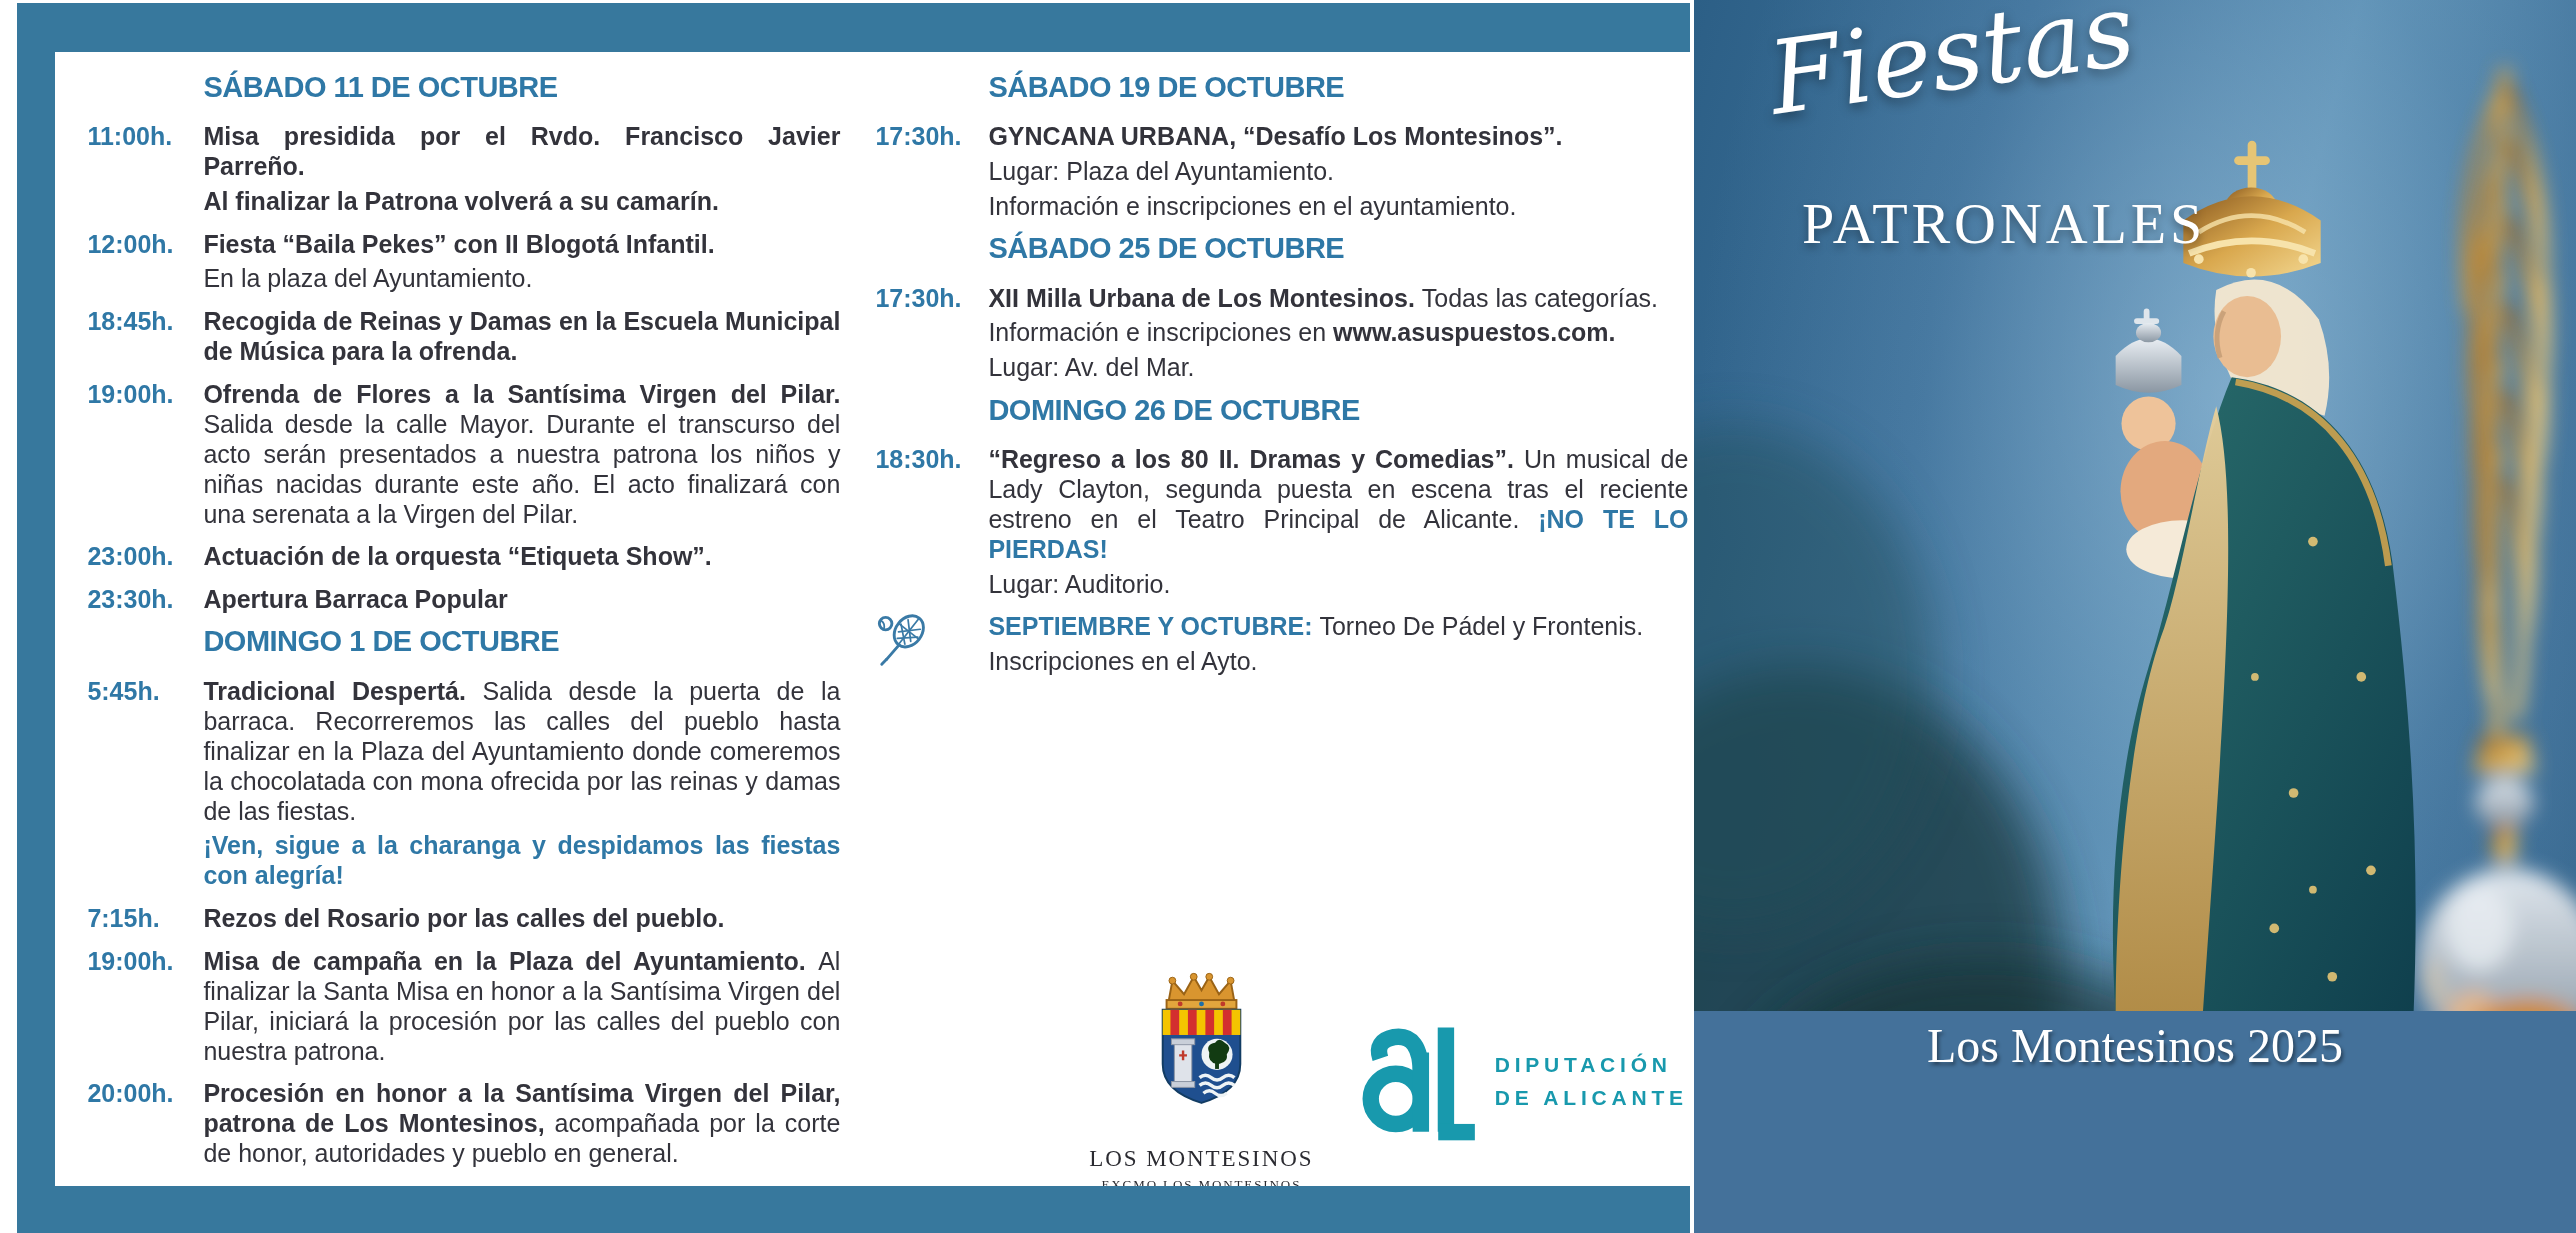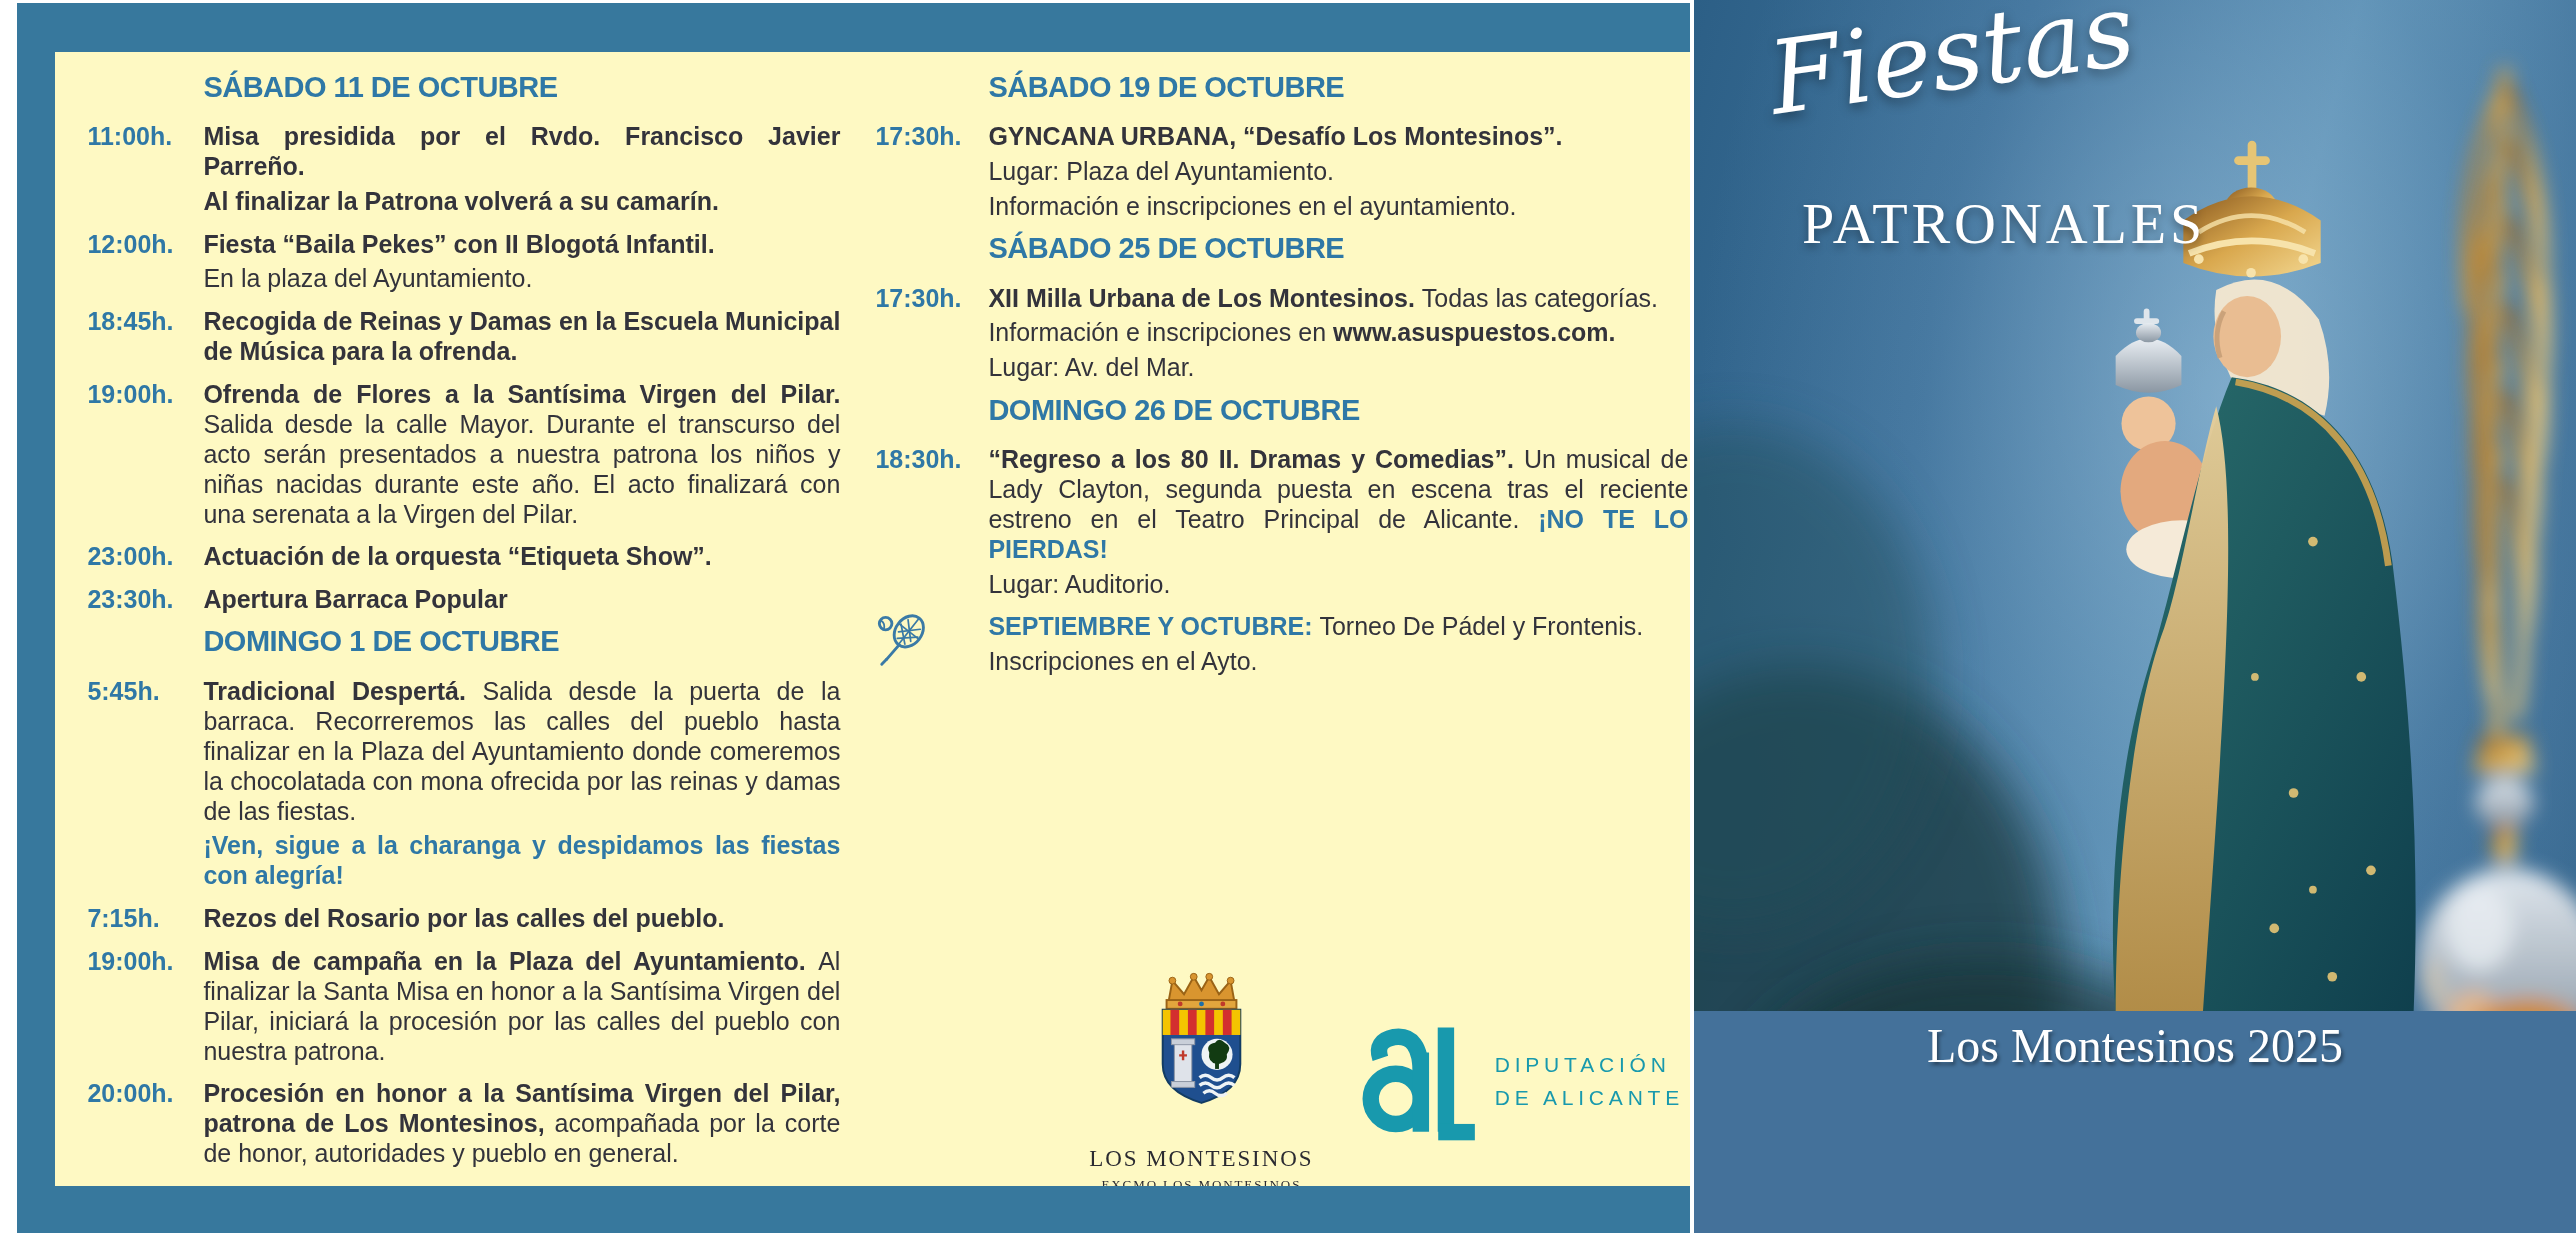--- a/index.html
+++ b/index.html
@@ -2,21 +2,21 @@
 <html><head>
 <meta charset="utf-8">
 <style>
   html,body{margin:0;padding:0;}
   body{width:2576px;height:1233px;background:#ffffff;font-family:"Liberation Sans",sans-serif;position:relative;overflow:hidden;}
 
   .page{position:absolute;inset:0;}
 
   
   .program-frame{position:absolute;left:17.4px;top:2.9px;width:1673px;height:1230px;background:#37789d;}
-  .program-panel{position:absolute;left:38px;top:49px;width:1635px;height:1134px;background:#fef9c3;overflow:hidden;}
+  .program-panel{position:absolute;left:38px;top:49px;width:1635px;height:1134px;background:#ffffff;overflow:hidden;}
 
   .col{position:absolute;top:21px;}
   #col-left{left:32px;width:753px;}
   #col-middle{left:820px;width:813px;}
 
   .row{display:flex;align-items:flex-start;margin-bottom:12.6px;}
   .heading-row{margin:13.5px 0 19.3px 0;}
   .col .heading-row:first-child{margin-top:0;}
   .timecell{flex:0 0 116px;font-size:25px;line-height:30px;font-weight:700;color:#2f78a6;}
   #col-middle .timecell{flex-basis:113px;}
@@ -26,21 +26,21 @@
   .evtext p:last-child{margin-bottom:0;}
   .seg-reg{font-weight:400;}
   .seg-bold{font-weight:700;}
   .seg-accent{font-weight:700;color:#2f78a6;}
 
   
   .logo-town{position:absolute;left:1025px;top:917px;width:242px;text-align:center;color:#2b2b31;}
   .logo-town .town-name{font-family:"Liberation Serif",serif;font-size:23px;letter-spacing:1.9px;margin-top:9.7px;}
   .logo-town .town-sub{font-family:"Liberation Serif",serif;font-size:13px;letter-spacing:1.9px;margin-top:5.8px;}
   .logo-dipu{position:absolute;left:1304px;top:962px;display:flex;align-items:center;gap:19.3px;}
-  .logo-dipu .dipu-text{color:#1899ad;font-weight:400;font-size:21px;letter-spacing:4.8px;line-height:33px;}
+  .logo-dipu .dipu-text{color:#1899ad;font-weight:700;font-size:21px;letter-spacing:4.8px;line-height:33px;}
 
   
   .cover{position:absolute;left:1694px;top:0;width:882px;height:1233px;overflow:hidden;
          background:linear-gradient(105deg,#2c5f86 0%,#3d7099 28%,#5d91b5 55%,#3f7199 80%,#35648b 100%);}
   .cover .sky-glow{position:absolute;inset:0;background:radial-gradient(ellipse at 60% 32%,rgba(170,205,230,.45) 0%,rgba(120,165,200,.18) 40%,rgba(0,0,0,0) 70%);}
   .cover svg.illustration{position:absolute;inset:0;}
   .cover-script{position:absolute;left:68px;top:21px;font-family:"DejaVu Serif",serif;font-style:italic;font-size:101px;color:#ffffff;transform:rotate(-8deg);transform-origin:left top;text-shadow:0 4.8px 11.6px rgba(0,0,0,.38);}
   .cover-caps{position:absolute;left:108px;top:190px;font-family:"Liberation Serif",serif;font-size:58px;letter-spacing:3.9px;color:#ffffff;text-shadow:0 3.9px 8.7px rgba(0,0,0,.38);}
   .cover-band{position:absolute;left:0;bottom:0;width:100%;height:222px;background:#44719a;text-align:center;}
   .band-title{font-family:"Liberation Serif",serif;font-size:75px;line-height:81px;color:#ffffff;margin-top:19.3px;text-shadow:2.9px 3.9px 4.8px rgba(0,0,0,.42);}

